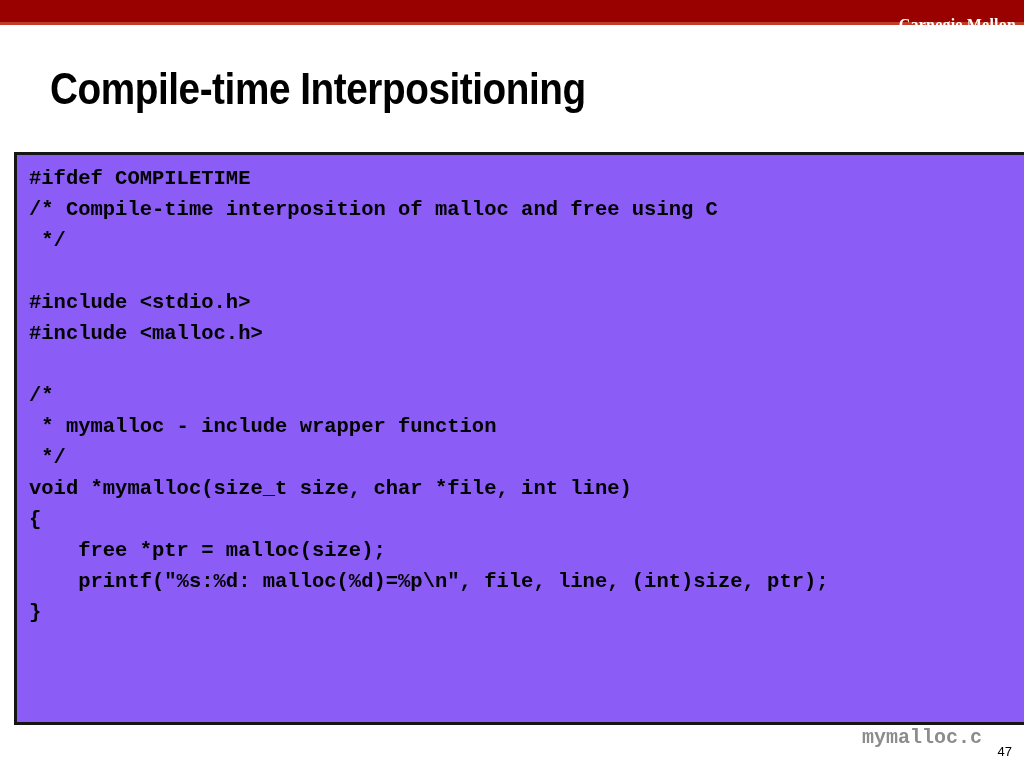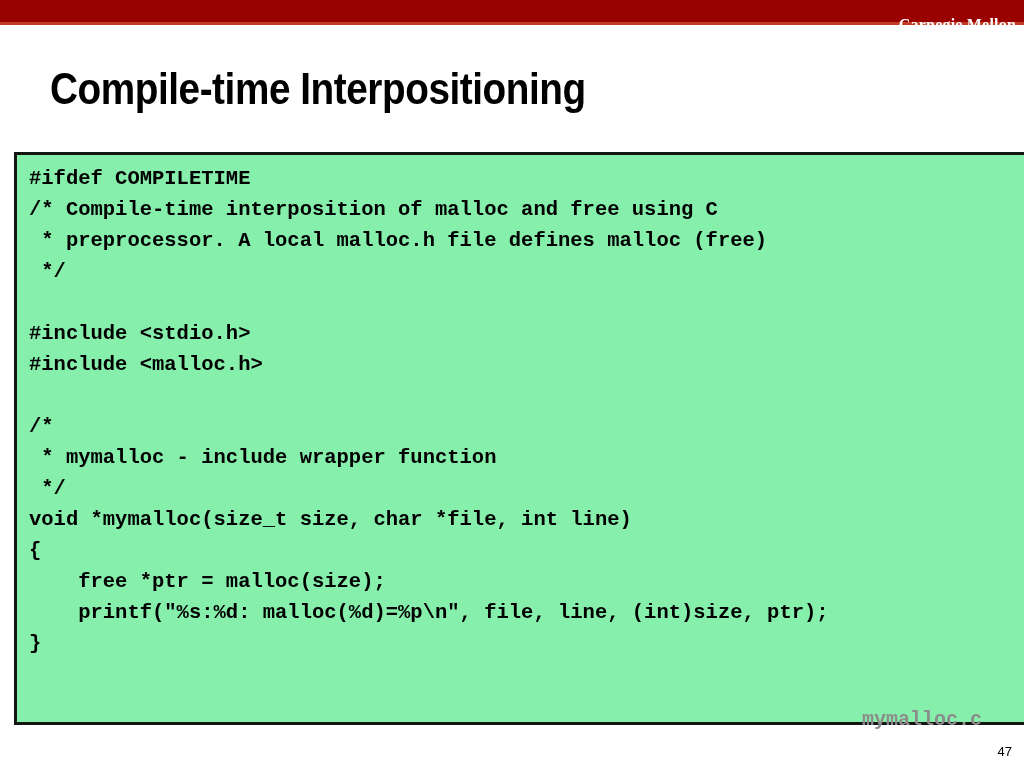--- a/index.html
+++ b/index.html
@@ -62,21 +62,21 @@
     white-space: nowrap;
   }
 
   
   .code-block {
     position: absolute;
     left: 14px;
     top: 152px;
     width: 1010px;
     height: 573px;
-    background: #86efac;
+    background: #8b5cf6;
     border: 3px solid #151512;
     border-right: none;
     box-sizing: border-box;
     overflow: hidden;
   }
   .code-inner {
     padding: 8px 0 0 12px;
   }
   .code-line {
     font-family: "Liberation Mono", "DejaVu Sans Mono", monospace;
@@ -89,21 +89,21 @@
     height: 31px;
   }
   .code-line.blank {
     color: transparent;
   }
 
   
   .file-label {
     position: absolute;
     right: 42px;
-    top: 708px;
+    top: 726px;
     font-family: "Liberation Mono", "DejaVu Sans Mono", monospace;
     font-weight: bold;
     font-size: 20px;
     line-height: 24px;
     color: #8c8c8c;
     white-space: nowrap;
   }
   .slide-number {
     position: absolute;
     right: 12px;
@@ -121,21 +121,20 @@
 <div class="banner"></div>
 <div class="banner-underline"></div>
 <div class="banner-brand">Carnegie Mellon</div>
 
 <div class="slide-title">Compile-time Interpositioning</div>
 
 <div class="code-block">
   <div class="code-inner">
       <div class="code-line">#ifdef COMPILETIME</div>
       <div class="code-line">/* Compile-time interposition of malloc and free using C</div>
-      <div class="code-line"> * preprocessor. A local malloc.h file defines malloc (free)</div>
       <div class="code-line"> */</div>
       <div class="code-line blank"> </div>
       <div class="code-line">#include &lt;stdio.h&gt;</div>
       <div class="code-line">#include &lt;malloc.h&gt;</div>
       <div class="code-line blank"> </div>
       <div class="code-line">/*</div>
       <div class="code-line"> * mymalloc - include wrapper function</div>
       <div class="code-line"> */</div>
       <div class="code-line">void *mymalloc(size_t size, char *file, int line)</div>
       <div class="code-line">{</div>

